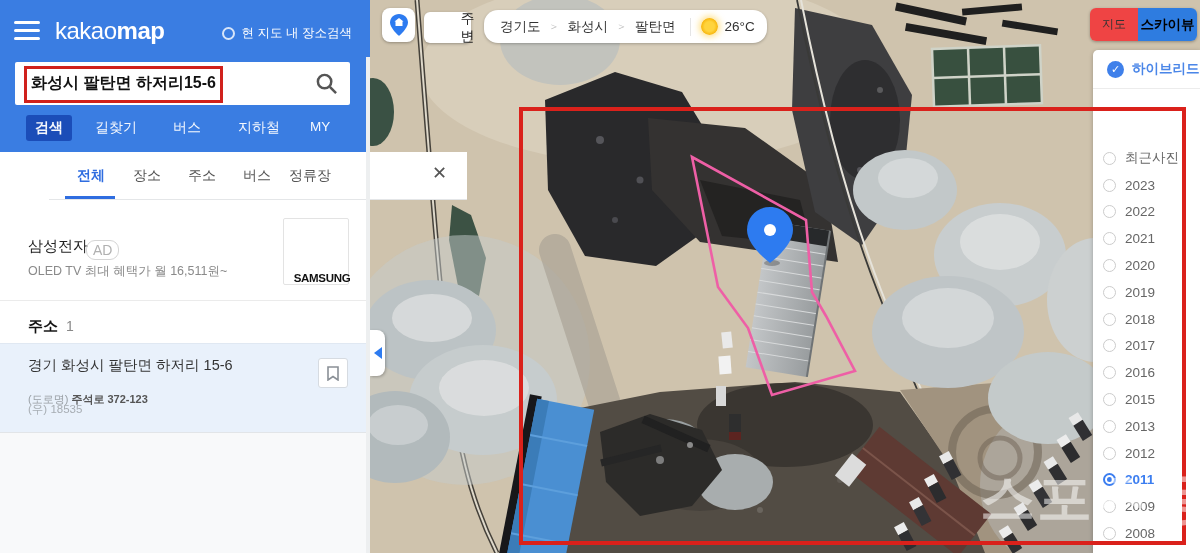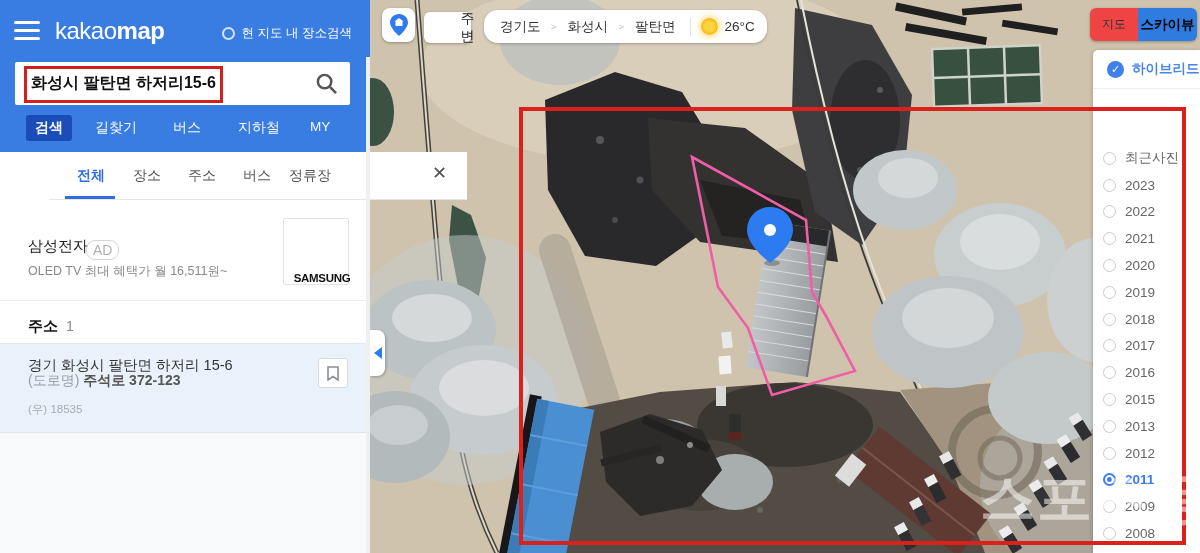--- a/index.html
+++ b/index.html
@@ -39,21 +39,21 @@
   .ad-desc { position:absolute; left:28px; top:63px; font-size:12.5px; color:#8a8a8a; }
   .ad-logo { position:absolute; left:283px; top:18px; width:66px; height:67px; border:1px solid #e3e3e3; border-radius:2px; display:flex; align-items:flex-end; justify-content:center;padding-left:12px; }
   .ad-logo span { font-size:11.5px; font-weight:bold; letter-spacing:-0.3px; color:#111; }
 
   .section-hdr { position:absolute; left:0; top:309px; width:370px; height:34px; background:#fff; }
   .section-hdr .t { position:absolute; left:28px; top:8px; font-size:15px; font-weight:bold; color:#111; }
   .section-hdr .c { position:absolute; left:66px; top:9px; font-size:14px; color:#888; }
 
   .result { position:absolute; left:0; top:343px; width:370px; height:89px; background:#e9f1fb; border-top:1px solid #e0e8f2; cursor:pointer; }
   .res-title { position:absolute; left:28px; top:12px; font-size:14.5px; color:#333; }
-  .res-road { position:absolute; left:28px; top:28px; font-size:14px; }
+  .res-road { position:absolute; left:28px; top:48px; font-size:11px; }
   .res-road .g { color:#9aa0a6; } .res-road .v { color:#555; font-weight:bold; }
   .res-zip { position:absolute; left:28px; top:58px; font-size:11.5px; color:#a7adb3; }
   .bookmark { position:absolute; right:22px; top:14px; width:30px; height:30px; background:#fff; border:1px solid #d6dbe1; border-radius:3px; display:flex; align-items:center; justify-content:center; cursor:pointer; }
   .side-bottom { position:absolute; left:0; top:432px; width:370px; height:121px; background:#f8f9fa; border-top:1px solid #e2e5e8; }
   .scroll-track { position:absolute; right:0; top:57px; width:4px; height:496px; background:#edeff0; }
 
   
   .map { position:absolute; left:370px; top:0; width:830px; height:553px; background:#cfc3ad; cursor:grab; }
   .map svg.terrain { position:absolute; left:0; top:0; }
 

